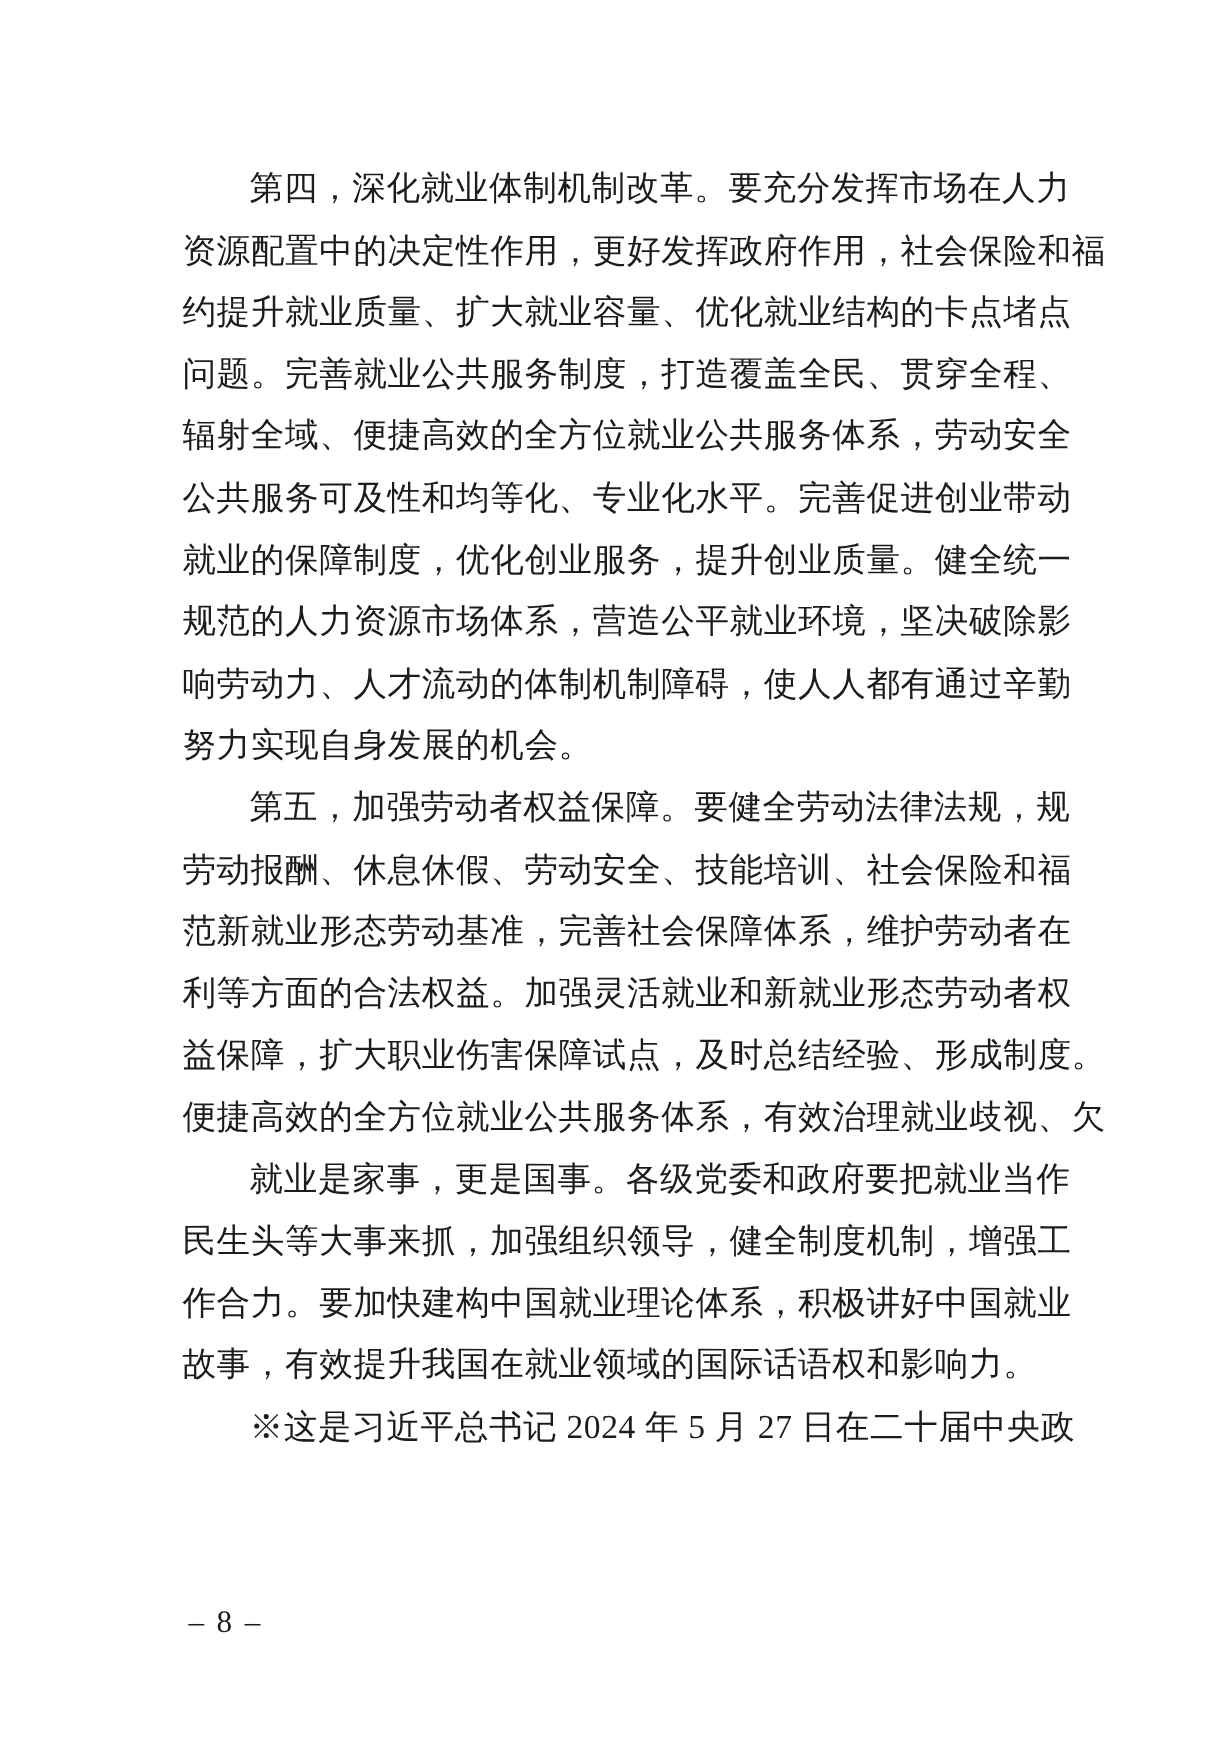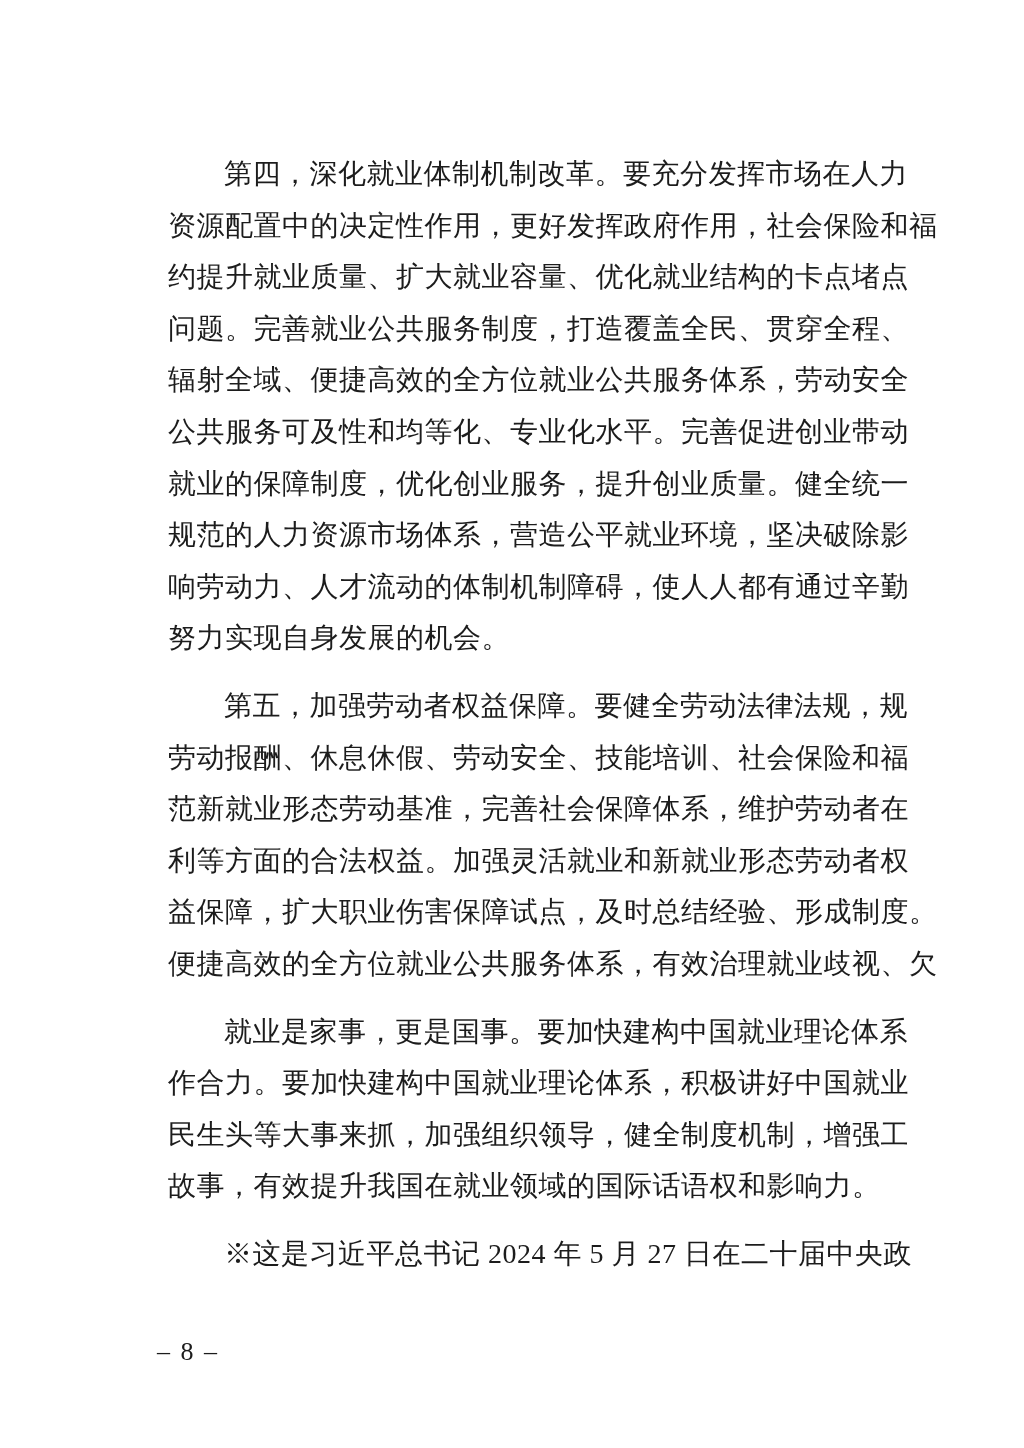--- a/index.html
+++ b/index.html
@@ -19,21 +19,21 @@
     background: #ffffff;
     overflow: hidden;
   }
   .doc {
     position: absolute;
     left: 152px;
     top: 132px;
     width: 728px;
   }
   .paragraph {
-    margin: 16px;
+    margin: 0;
     padding: 0;
   }
   .line {
     font-size: 28px;
     line-height: 51.6px;
     height: 51.6px;
     color: #1c1c1c;
     text-align: justify;
     text-align-last: justify;
     white-space: nowrap;
@@ -74,23 +74,23 @@
       </div>
       <div class="paragraph">
         <div class="line first">第五，加强劳动者权益保障。要健全劳动法律法规，规</div>
         <div class="line">劳动报酬、休息休假、劳动安全、技能培训、社会保险和福</div>
         <div class="line">范新就业形态劳动基准，完善社会保障体系，维护劳动者在</div>
         <div class="line">利等方面的合法权益。加强灵活就业和新就业形态劳动者权</div>
         <div class="line">益保障，扩大职业伤害保障试点，及时总结经验、形成制度。</div>
         <div class="line">便捷高效的全方位就业公共服务体系，有效治理就业歧视、欠</div>
       </div>
       <div class="paragraph">
-        <div class="line first">就业是家事，更是国事。要加快建构中国就业理论体系</div>
+        <div class="line first">就业是家事，更是国事。各级党委和政府要把就业当作</div>
+        <div class="line">民生头等大事来抓，加强组织领导，健全制度机制，增强工</div>
         <div class="line">作合力。要加快建构中国就业理论体系，积极讲好中国就业</div>
-        <div class="line">民生头等大事来抓，加强组织领导，健全制度机制，增强工</div>
         <div class="line last">故事，有效提升我国在就业领域的国际话语权和影响力。</div>
       </div>
       <div class="paragraph">
         <div class="line first">※这是习近平总书记 2024 年 5 月 27 日在二十届中央政</div>
       </div>
     </div>
   <div class="page-num">– 8 –</div>
 </div>
 
 </body></html>

